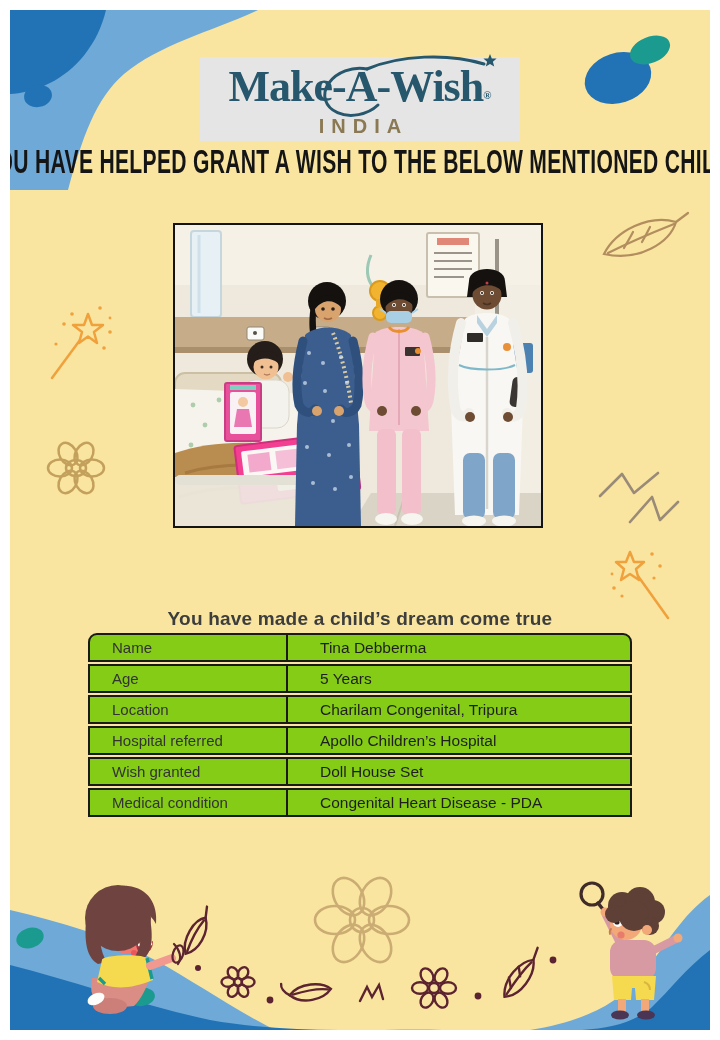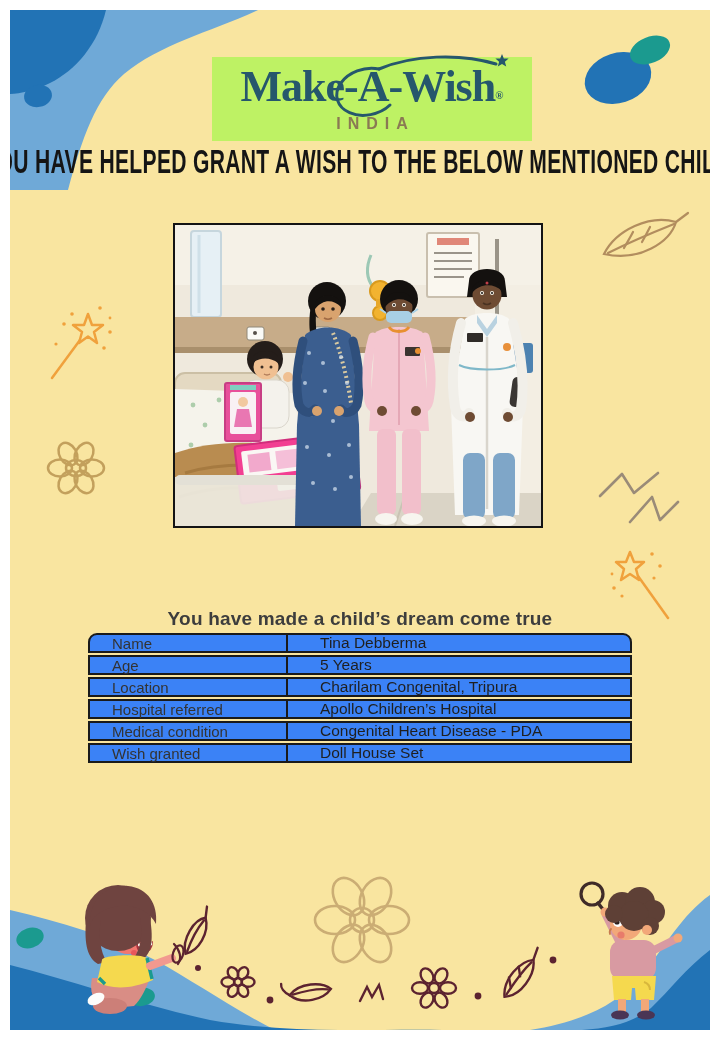--- a/index.html
+++ b/index.html
@@ -3,46 +3,46 @@
 <meta charset="utf-8">
 <style>
   html,body{margin:0;padding:0;background:#e9e9e9;}
   .page{position:relative;width:720px;height:1040px;background:#ffffff;margin:0 auto;
         font-family:"Liberation Sans",sans-serif;overflow:hidden;}
   .canvas{position:absolute;left:10px;top:10px;width:700px;height:1020px;
           background:#F9E5A0;overflow:hidden;}
   .deco{position:absolute;pointer-events:none;}
 
   
-  .logo-box{position:absolute;left:202px;top:47px;width:320px;height:84px;background:#bef264;}
+  .logo-box{position:absolute;left:190px;top:47px;width:320px;height:84px;background:#e5e5e5;}
   .logo-text{position:absolute;left:0;top:6px;width:100%;text-align:center;
              font-family:"Liberation Serif",serif;font-weight:600;font-size:44px;
              letter-spacing:-1px;color:#26576C;line-height:48px;}
   .logo-reg{font-size:11px;vertical-align:2px;letter-spacing:0;}
   .logo-country{position:absolute;left:0;top:58px;width:100%;text-align:center;
-                font-size:16px;font-weight:bold;letter-spacing:7px;color:#8A7953;text-indent:7px;}
+                font-size:20px;font-weight:bold;letter-spacing:7px;color:#8A7953;text-indent:7px;}
   .logo-swoosh{position:absolute;left:0;top:-8px;}
 
   
   .headline{position:absolute;left:0;top:132px;width:700px;display:flex;justify-content:center;}
   .headline span{display:inline-block;white-space:nowrap;font-size:34px;font-weight:800;
                  color:#151515;transform:scaleX(0.62);transform-origin:center;letter-spacing:0.5px;}
 
   
   .photo{position:absolute;left:163px;top:213px;width:370px;height:305px;
          border:2px solid #141414;box-sizing:border-box;background:#EDE7DB;}
 
   
   .message{position:absolute;left:0;top:549px;width:700px;text-align:center;
            font-size:19px;font-weight:bold;color:#3d3d3d;line-height:30px;letter-spacing:0.2px;margin-top:45px;}
 
   
   .info-table{position:absolute;left:78px;top:623px;width:544px;}
-  .t-row{display:flex;height:20px;box-sizing:border-box;border:2px solid #1a1a1a;
-         background:#3b82f6;margin-bottom:2px;}
+  .t-row{display:flex;height:29px;box-sizing:border-box;border:2px solid #1a1a1a;
+         background:#84cc16;margin-bottom:2px;}
   .t-row.first{border-radius:9px 9px 0 0;}
   .t-row.last{border-radius:0 0 9px 9px;margin-bottom:0;}
   .t-label{width:198px;box-sizing:border-box;border-right:2px solid #1a1a1a;
            display:flex;align-items:center;padding-left:22px;font-size:15px;color:#333;}
   .t-value{flex:1;display:flex;align-items:center;padding-left:32px;font-size:15.5px;color:#1f1f1f;}
   .t-value sup{font-size:9px;line-height:0;vertical-align:super;margin:0 1px 0 0;}
 </style>
 </head>
 <body>
 
@@ -330,26 +330,26 @@
       </div>
       <div class="t-row">
         <div class="t-label">Location</div>
         <div class="t-value">Charilam Congenital, Tripura</div>
       </div>
       <div class="t-row">
         <div class="t-label">Hospital referred</div>
         <div class="t-value">Apollo Children’s Hospital</div>
       </div>
       <div class="t-row">
+        <div class="t-label">Wish granted</div>
+        <div class="t-value">Doll House Set</div>
+      </div>
+      <div class="t-row">
         <div class="t-label">Medical condition</div>
         <div class="t-value">Congenital Heart Disease - PDA</div>
-      </div>
-      <div class="t-row">
-        <div class="t-label">Wish granted</div>
-        <div class="t-value">Doll House Set</div>
       </div>
     </div>
 
     <svg class="deco" style="left:0;top:850px" width="700" height="170" viewBox="0 0 700 170">
 
       <g>
         <path d="M0,50 C50,62 100,76 145,100 C185,122 225,150 265,170 L0,170 Z" fill="#6FA9D7"></path>
         <path d="M0,105 C60,120 130,145 200,160 C280,174 360,169 432,170 L0,170 Z" fill="#2273B5"></path>
         <path d="M700,35 C672,55 656,85 632,115 C606,147 566,163 520,170 L700,170 Z" fill="#6FA9D7"></path>
         <path d="M700,90 C676,108 660,130 641,148 C623,163 600,168 572,170 L700,170 Z" fill="#2273B5"></path>

